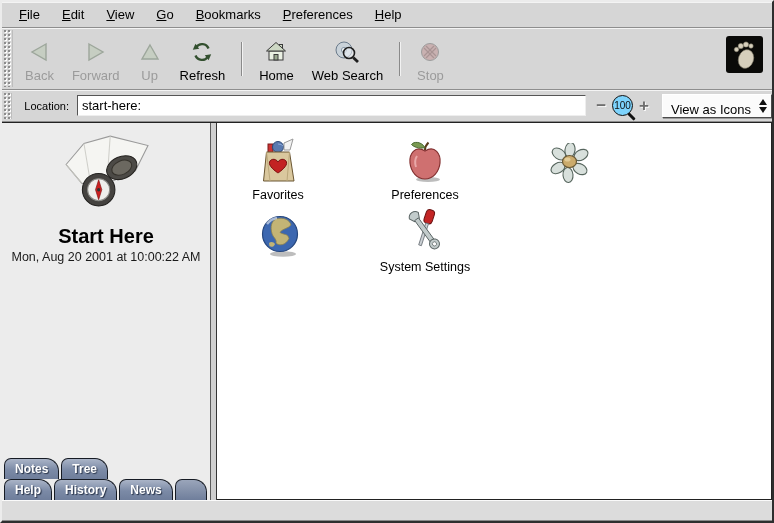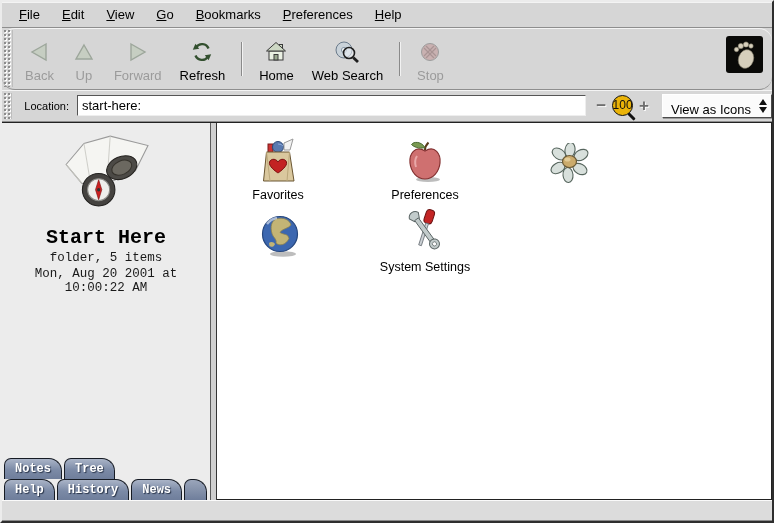--- a/index.html
+++ b/index.html
@@ -11,21 +11,21 @@
     border-color: #ececec #2e2e2e #2e2e2e #ececec;
     overflow: hidden;
   }
   
   .bar { position: absolute; left: 0; right: 0; background: #d6d6d6;
          border-bottom: 1px solid #8e8e8e; box-shadow: inset 0 1px 0 #f4f4f4; }
   #menubar { top: 0; height: 26px; display: flex; align-items: center; padding-left: 6px; }
   .menu-item { display: inline-block; padding: 5px 11px; font-size: 13px; color: #000; cursor: default; }
   .menu-item::first-letter { text-decoration: underline; }
 
-  #toolbar { top: 26px; height: 62px; display: flex; align-items: stretch; border-radius: 13px; }
+  #toolbar { top: 26px; height: 62px; display: flex; align-items: stretch; }
   .grip { width: 9px; margin: 2px 3px 2px 2px; border-right: 1px solid #bdbdbd;
           background-image:
             radial-gradient(circle at 1px 1px, #8c8c8c 34%, rgba(0,0,0,0) 36%),
             radial-gradient(circle at 2px 2px, #ffffff 34%, rgba(0,0,0,0) 36%);
           background-size: 4px 4px; cursor: grab; }
   .tbtn { display: flex; flex-direction: column; align-items: center; justify-content: flex-end;
           padding: 5px 9px 6px 9px; }
   .tbtn .ticon { height: 28px; display: flex; align-items: center; }
   .tbtn .tlabel { font-size: 13px; color: #000; margin-top: 2px; }
   .tbtn.disabled .tlabel { color: #9b9b9b; }
@@ -36,40 +36,40 @@
 
   #locbar { top: 88px; height: 32px; display: flex; align-items: center; }
   #loc-label { font-size: 11px; margin: 0 8px 0 9px; color:#000; }
   #loc-input { width: 556px; height: 21px; font-family: "Liberation Sans", sans-serif;
                font-size: 13px; padding: 1px 4px; background: #fff; color: #000;
                border: 1px solid; border-color: #555 #eee #eee #555; outline: none; }
   .zoomglyph { font-size: 17px; font-weight: bold; color: #6e6e6e;
                text-shadow: 1px 1px 0 #fafafa; padding: 0 4px; cursor: default; line-height: 20px;}
   #zoom-indicator { position: relative; width: 22px; height: 22px; margin: 0 2px; cursor: default; }
   #zoom-circle { width: 21px; height: 21px; border-radius: 50%; border: 1px solid #111;
-                 background: #eab308; display: flex; align-items: center; justify-content: center;
-                 font-size: 12px; color: #111; }
+                 background: #7dd3fc; display: flex; align-items: center; justify-content: center;
+                 font-size: 10px; color: #111; }
   #zoom-handle { position: absolute; right: -3px; bottom: -1px; width: 9px; height: 3px;
                  background: #111; transform: rotate(45deg); border-radius: 1px; }
   #view-select { margin-left: 9px; height: 24px; width: 110px; display: flex; align-items: center;
                  background: #fbfbfb; border: 1px solid; border-color: #fff #4a4a4a #4a4a4a #fff;
                  box-shadow: 1px 1px 0 #9a9a9a; font-size: 13px; color: #000; padding: 0 4px 0 8px; }
   #view-select .vlabel { flex: 1; white-space: nowrap; margin-top: 8px; }
   #view-select .vsep { width: 1px; height: 16px; background: #aaa; margin: 0 4px; }
   .arrows { display: flex; flex-direction: column; gap: 2px; }
   .arrow-up { width: 0; height: 0; border-left: 4px solid transparent; border-right: 4px solid transparent;
               border-bottom: 6px solid #111; }
   .arrow-down { width: 0; height: 0; border-left: 4px solid transparent; border-right: 4px solid transparent;
                 border-top: 6px solid #111; }
 
   
   #content { position: absolute; top: 120px; left: 0; right: 0; height: 378px;
              border-top: 1px solid #222; }
   #sidebar { position: absolute; left: 0; top: 0; width: 208px; height: 100%;
-             background: #ececec; font-family: Liberation Mono, monospace; }
+             background: #ececec; }
   #splitter { position: absolute; left: 208px; top: 0; width: 7px; height: 100%;
               background: #cfcfcf; border-left: 1px solid #5a5a5a; border-right: 1px solid #333;
               cursor: col-resize; }
   #main { position: absolute; left: 215px; right: 0; top: 0; height: 100%;
           background: #fff; border-right: 1px solid #222; border-bottom: 1px solid #222; }
 
   #sidebar-info { text-align: center; padding-top: 10px; }
   #sidebar-title { font-size: 20px; font-weight: bold; color: #000; margin-top: 4px; }
   .sidebar-meta { font-size: 12.5px; color: #1a1a1a; margin-top: 2px; }
 
@@ -127,33 +127,33 @@
         <svg width="24" height="24" viewBox="0 0 24 24">
             <polygon points="19,4 5,12 19,20" fill="#c3cdbe" stroke="#8f9b8d" stroke-width="1.4"></polygon>
           </svg>
       </span>
       <span class="tlabel">Back</span>
     </div>
 
     <div class="tbtn disabled">
       <span class="ticon">
         <svg width="24" height="24" viewBox="0 0 24 24">
+            <polygon points="5,4 19,12 5,20" fill="#c3cdbe" stroke="#8f9b8d" stroke-width="1.4"></polygon>
+          </svg>
+      </span>
+      <span class="tlabel">Forward</span>
+    </div>
+
+    <div class="tbtn disabled">
+      <span class="ticon">
+        <svg width="24" height="24" viewBox="0 0 24 24">
             <polygon points="12,5 20,19 4,19" fill="#c3cdbe" stroke="#8f9b8d" stroke-width="1.4"></polygon>
           </svg>
       </span>
       <span class="tlabel">Up</span>
-    </div>
-
-    <div class="tbtn disabled">
-      <span class="ticon">
-        <svg width="24" height="24" viewBox="0 0 24 24">
-            <polygon points="5,4 19,12 5,20" fill="#c3cdbe" stroke="#8f9b8d" stroke-width="1.4"></polygon>
-          </svg>
-      </span>
-      <span class="tlabel">Forward</span>
     </div>
 
     <div class="tbtn">
       <span class="ticon">
         <svg width="24" height="24" viewBox="0 0 24 24">
           <g fill="none" stroke="#33502f" stroke-width="2.4">
             <path d="M18.5 8.5 A7 7 0 0 0 6.2 7.2"></path>
             <path d="M5.5 15.5 A7 7 0 0 0 17.8 16.8"></path>
           </g>
           <polygon points="2.8,9.8 9.2,8.8 5.4,3.8" fill="#33502f"></polygon>
@@ -251,21 +251,20 @@
             <path d="M10 30 L25 48" stroke="#c4c4be" fill="none"></path>
             <ellipse cx="63" cy="33" rx="15" ry="10.5" fill="#4c4a46" stroke="#24221f" transform="rotate(-24 63 33)"></ellipse>
             <ellipse cx="63" cy="33" rx="10" ry="6.5" fill="#6b6860" stroke="#35322c" transform="rotate(-24 63 33)"></ellipse>
             <circle cx="41" cy="54" r="15.5" fill="#454340" stroke="#232220"></circle>
             <circle cx="41" cy="54" r="10.5" fill="#efefec" stroke="#8c8c88"></circle>
             <polygon points="41,44.5 44,54 41,63.5 38,54" fill="#cc2222" stroke="#7a1212" stroke-width="0.6"></polygon>
             <circle cx="41" cy="54" r="1.6" fill="#333"></circle>
           </svg>
         </div>
         <div id="sidebar-title">Start Here</div>
-        <div class="sidebar-meta">folder, 5 items</div>
         <div class="sidebar-meta">Mon, Aug 20 2001 at 10:00:22 AM</div>
       </div>
 
       <div class="tab-row" id="tab-row-1">
         <span class="tab">Notes</span>
         <span class="tab">Tree</span>
       </div>
       <div class="tab-row" id="tab-row-2">
         <span class="tab">Help</span>
         <span class="tab">History</span>

